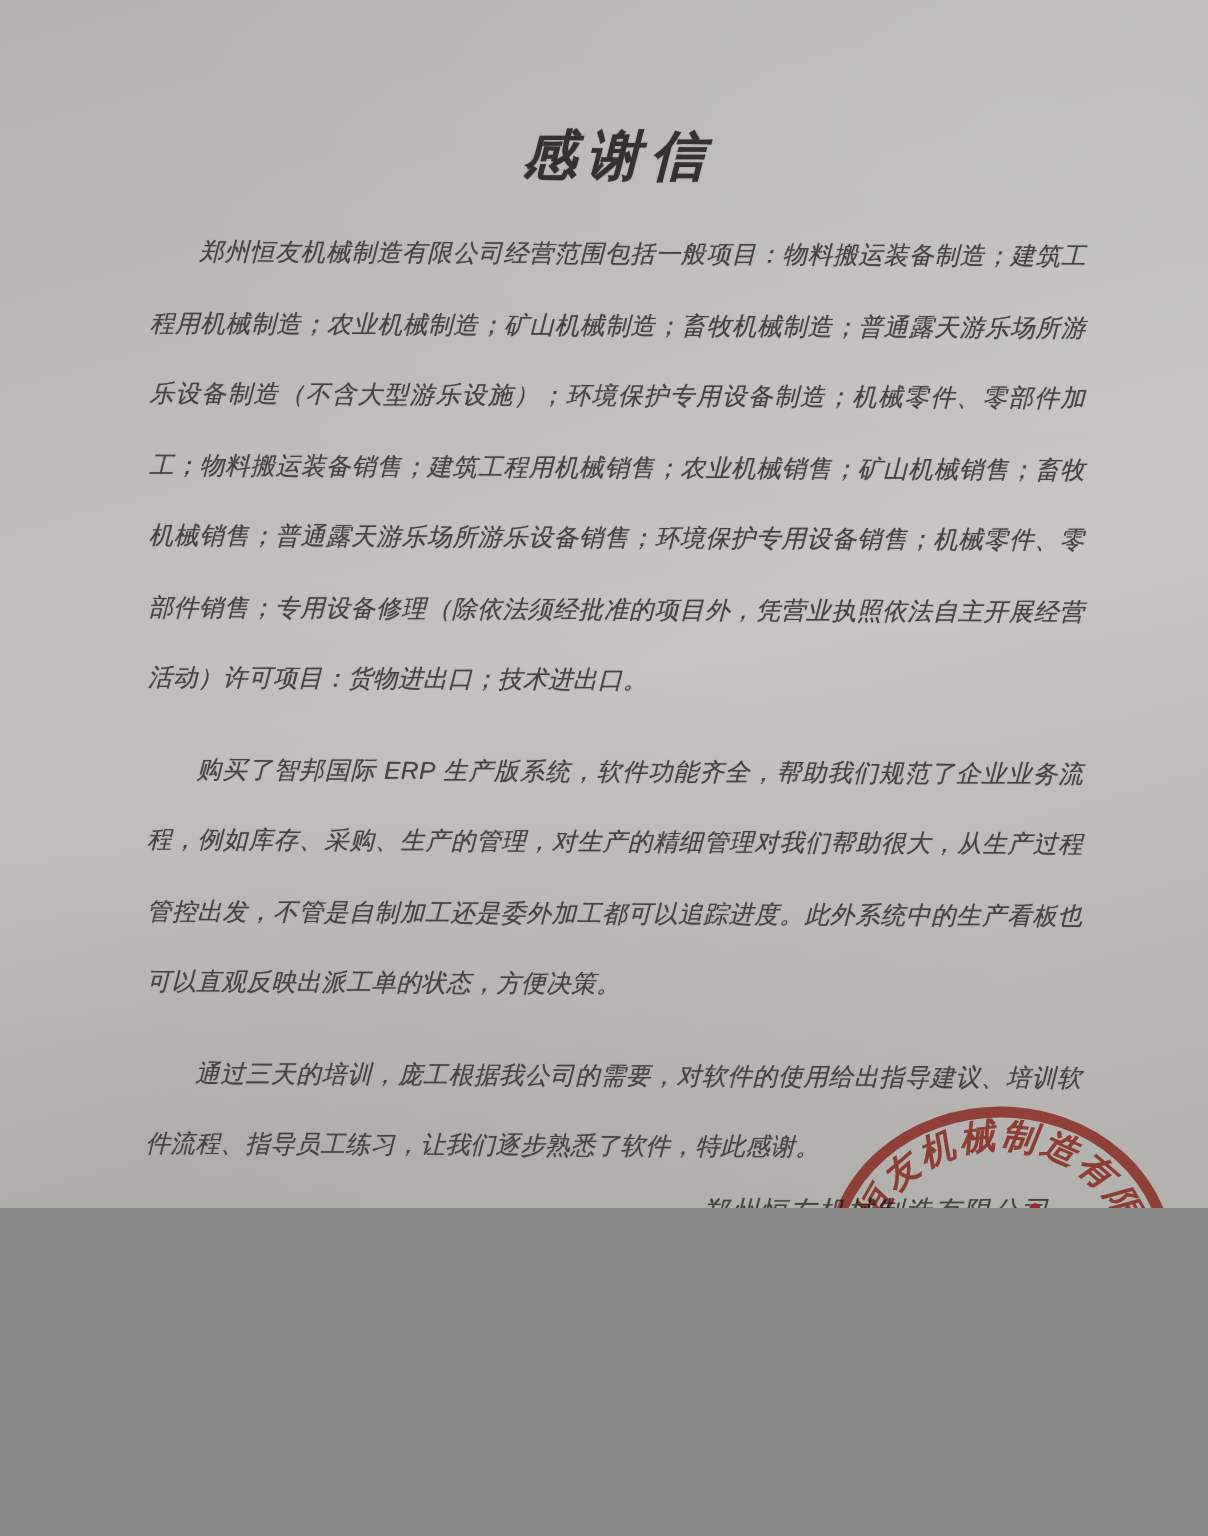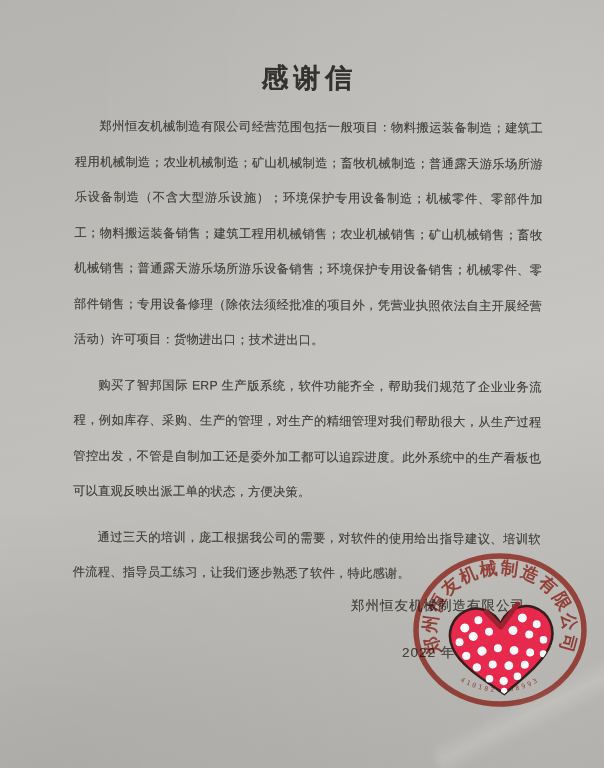--- a/index.html
+++ b/index.html
@@ -1,22 +1,23 @@
 <!DOCTYPE html>
 <html><head>
 <meta charset="utf-8">
 <style>
   html,body{margin:0;padding:0;background:#888;}
   .page{
-    position:relative;width:604px;height:768px;overflow:hidden;
+    position:relative;width:604px;height:604px;overflow:hidden;
     font-family:"Liberation Sans","DejaVu Sans",sans-serif;
     background:
       radial-gradient(120% 90% at 85% 12%, rgba(255,255,255,.10), rgba(255,255,255,0) 60%),
       radial-gradient(150% 100% at 8% 100%, rgba(0,0,0,.07), rgba(0,0,0,0) 55%),
       linear-gradient(165deg,#b4b3af 0%,#bcbbb7 30%,#c5c4c0 55%,#bab9b5 80%,#b2b1ad 100%);
+    font-style: italic;
   }
   .content{
     position:absolute;left:74px;top:60px;width:468px;
     color:#454440;transform:rotate(.3deg);
   }
   .title{
     margin:0 0 14px 0;text-align:center;font-size:27px;font-weight:bold;
     letter-spacing:5px;color:#333230;text-shadow:0 0 .6px rgba(50,50,45,.55);
   }
   .para{

